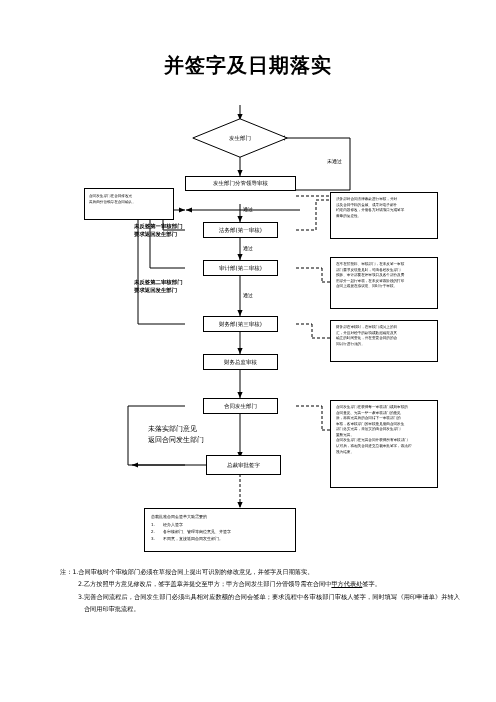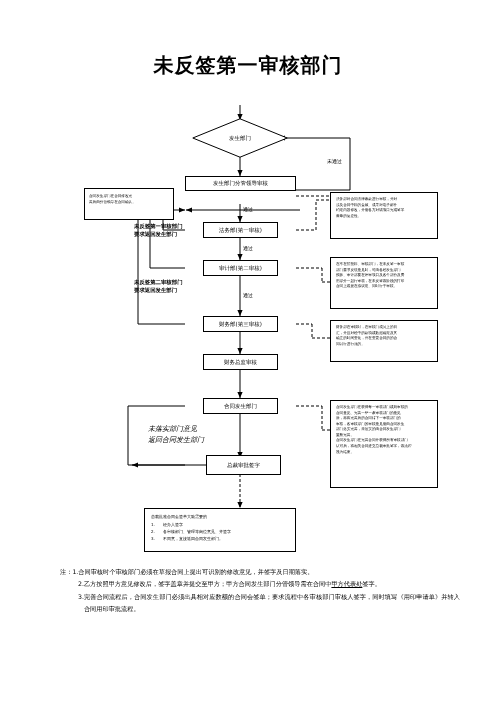--- a/index.html
+++ b/index.html
@@ -82,21 +82,20 @@
     white-space:pre-line;
     line-height:1.5;
   }
   .biglabel{
     position:absolute;
     font-size:7px;
     color:#000;
     white-space:pre-line;
     line-height:1.6;
     text-align:left;
-    font-style:italic;
   }
   .leftnote{
     position:absolute;
     box-sizing:border-box;
     border:1px solid #000;
     background:#fff;
     font-size:3.6px;
     line-height:1.7;
     padding:4px 4px;
     color:#000;
@@ -203,21 +202,21 @@
       <line x1="312" y1="324" x2="312" y2="338"></line>
       <line x1="312" y1="338" x2="330" y2="338"></line>
       <line x1="296" y1="406" x2="322" y2="406"></line>
       <line x1="322" y1="406" x2="322" y2="430"></line>
       <line x1="322" y1="430" x2="330" y2="430"></line>
 
       <line x1="240" y1="474" x2="240" y2="508" marker-end="url(#arrowd)"></line>
     </g>
   </svg>
 
-  <div class="title">未反签第一审核部门</div>
+  <div class="title">并签字及日期落实</div>
 
   <div class="diamond" style="left:192px;top:118px;width:96px;height:40px;">
     <svg class="dshape" viewBox="0 0 96 40" preserveAspectRatio="none">
       <polygon points="48,0.8 95.2,20 48,39.2 0.8,20" fill="#fff" stroke="#000" stroke-width="1"></polygon>
     </svg>
     <div class="dtext">发生部门</div>
   </div>
 
   <div class="node proc" style="left:185px;top:176px;width:111px;height:15px;">
     <span>发生部门分管领导审核</span>

